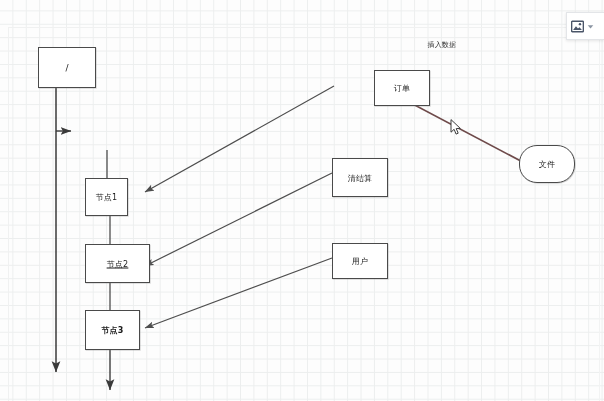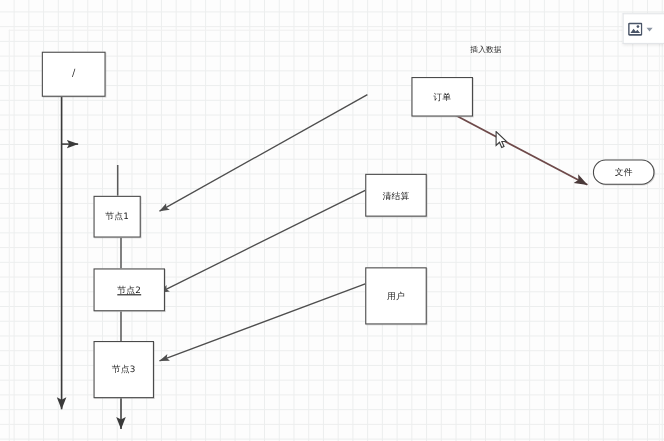--- a/index.html
+++ b/index.html
@@ -80,25 +80,25 @@
   }
   .node-box.latin .node-label {
     font-family: "DejaVu Serif", "Liberation Serif", serif;
     font-size: 9px;
   }
 
   #node-root       { left: 38px;  top: 47px;  width: 58px; height: 41px; }
   #node-locks      { left: 78px;  top: 114px; width: 53px; height: 36px; }
   #node-jiedian-1  { left: 85px;  top: 178px; width: 43px; height: 38px; }
   #node-jiedian-2  { left: 85px;  top: 244px; width: 65px; height: 39px; text-decoration: underline; }
-  #node-jiedian-3  { left: 85px;  top: 310px; width: 55px; height: 52px; }
+  #node-jiedian-3  { left: 85px;  top: 310px; width: 55px; height: 40px; font-weight: bold; }
   #node-dingdan    { left: 334px; top: 70px;  width: 56px; height: 36px; margin-left: 40px; }
   #node-qingjiesuan{ left: 332px; top: 158px; width: 56px; height: 39px; }
-  #node-yonghu     { left: 332px; top: 243px; width: 56px; height: 52px; }
-  #node-wenjian    { left: 539px; top: 145px; width: 56px; height: 23px; border-radius: 18px; }
+  #node-yonghu     { left: 332px; top: 243px; width: 56px; height: 36px; }
+  #node-wenjian    { left: 519px; top: 145px; width: 56px; height: 38px; border-radius: 18px; }
 
   
   #edge-caption-insert-data {
     position: absolute;
     left: 396px; top: 40px;
     width: 60px;
     text-align: right;
     font-size: 7px;
     color: #2a2a2a;
     letter-spacing: 0.1px;

